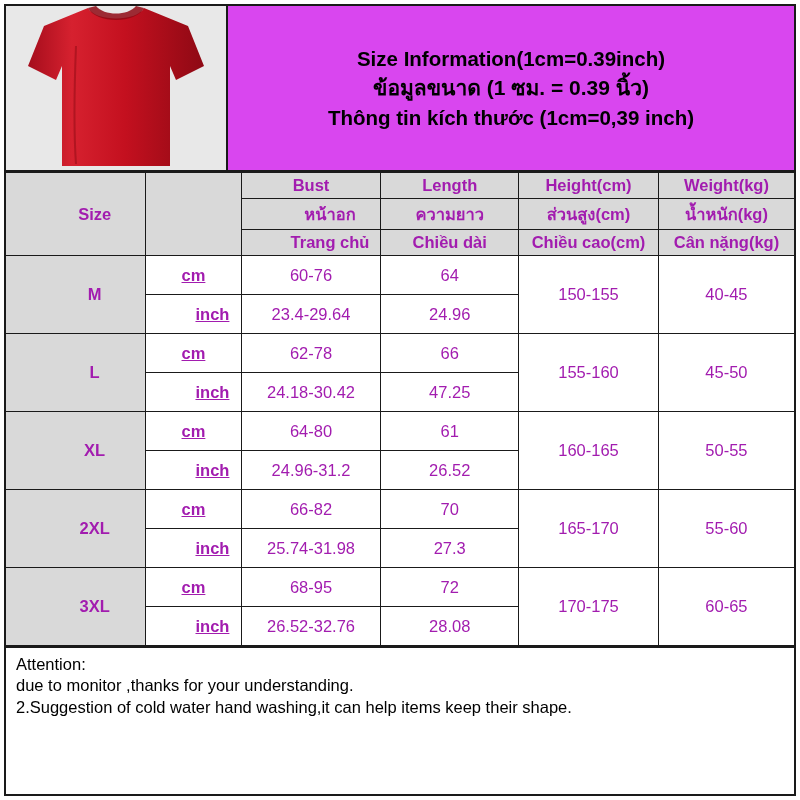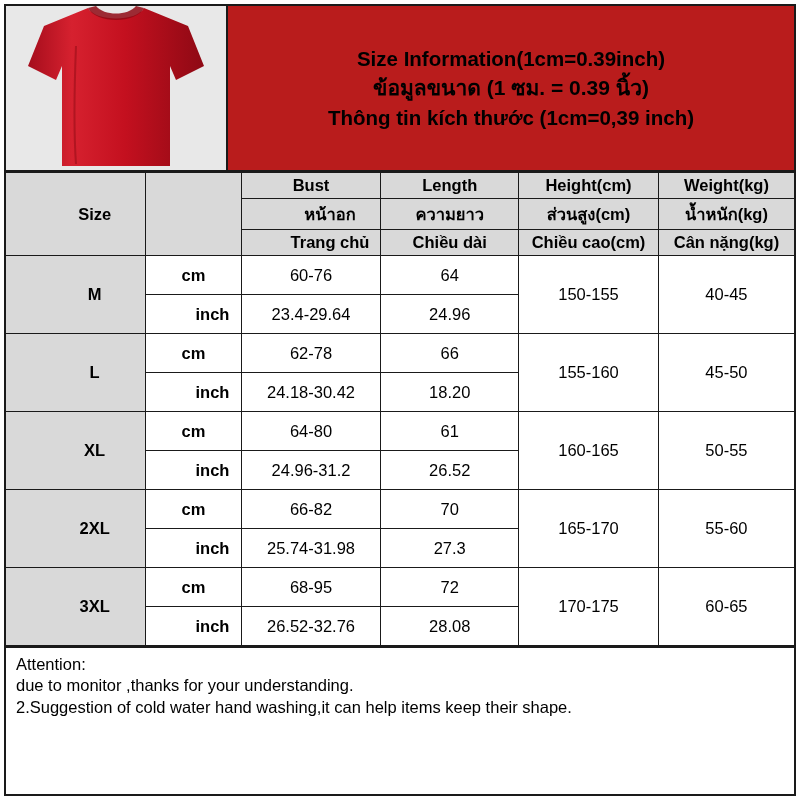--- a/index.html
+++ b/index.html
@@ -34,21 +34,21 @@
   .shirt-cell {
     width: 222px;
     border-right: 2px solid #1a1a1a;
     background: #e8e8e8;
     position: relative;
     overflow: hidden;
   }
   .shirt-svg { position: absolute; left: 50%; top: 50%; transform: translate(-50%,-50%); }
   .title-cell {
     flex: 1;
-    background: #b91c1c;
+    background: #d946ef;
     display: flex;
     flex-direction: column;
     align-items: center;
     justify-content: center;
     gap: 4px;
     padding: 4px 6px;
   }
   .title-line {
     font-weight: bold;
     color: #000;
@@ -63,21 +63,21 @@
   .tbl {
     border-collapse: collapse;
     table-layout: fixed;
     width: 100%;
   }
   .tbl td, .tbl th {
     border: 1px solid #1a1a1a;
     text-align: center;
     vertical-align: middle;
     font-size: 16.5px;
-    color: #000000;
+    color: #a21caf;
     padding: 2px 2px;
   }
   .tbl .hdr {
     background: #d9d9d9;
     font-weight: bold;
     font-size: 16.5px;
     height: 26px;
   }
   .size-label-cell {
     background: #d9d9d9;
@@ -89,20 +89,21 @@
     background: #d9d9d9;
     font-weight: bold;
     font-size: 17px;
     width: 90px;
   }
   .unit-cell {
     background: #ffffff;
     font-weight: bold;
     font-size: 16px;
     width: 90px;
+    text-decoration: underline;
   }
   .data-cell { height: 39px; }
   .merged { font-size: 16.5px; }
 
   
   .table-wrap { border-bottom: 2px solid #1a1a1a; }
   .tbl tr td:first-child { border-left: 0; padding-left: 40px; }
   .tbl tr td:last-child { border-right: 0; }
 
   
@@ -197,21 +198,21 @@
             <td class="size-name" rowspan="2">L</td>
             <td class="unit-cell data-cell">cm</td>
             <td class="data-cell">62-78</td>
             <td class="data-cell">66</td>
             <td class="data-cell merged" rowspan="2">155-160</td>
             <td class="data-cell merged" rowspan="2">45-50</td>
           </tr>
           <tr>
             <td class="unit-cell data-cell">inch</td>
             <td class="data-cell">24.18-30.42</td>
-            <td class="data-cell">18.20</td>
+            <td class="data-cell">47.25</td>
           </tr>
 
           <tr>
             <td class="size-name" rowspan="2">XL</td>
             <td class="unit-cell data-cell">cm</td>
             <td class="data-cell">64-80</td>
             <td class="data-cell">61</td>
             <td class="data-cell merged" rowspan="2">160-165</td>
             <td class="data-cell merged" rowspan="2">50-55</td>
           </tr>

